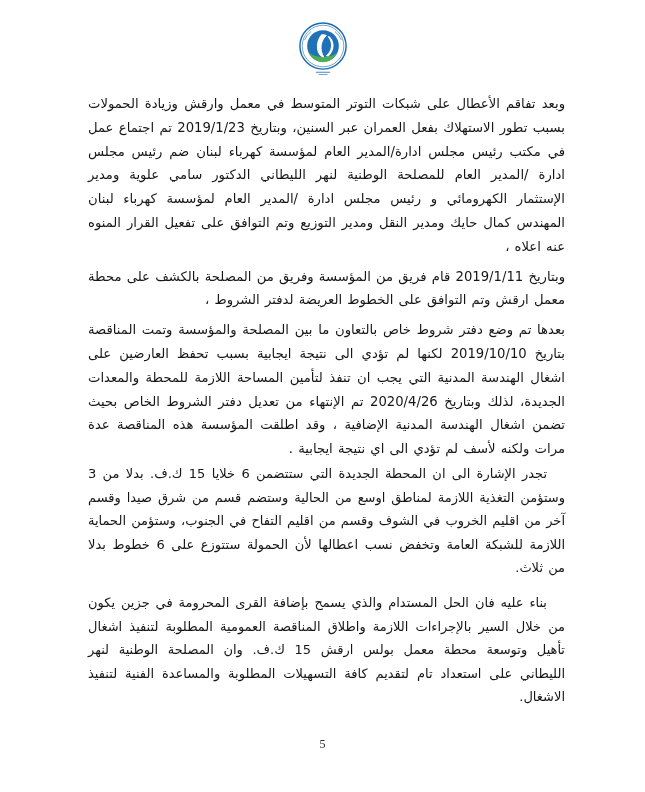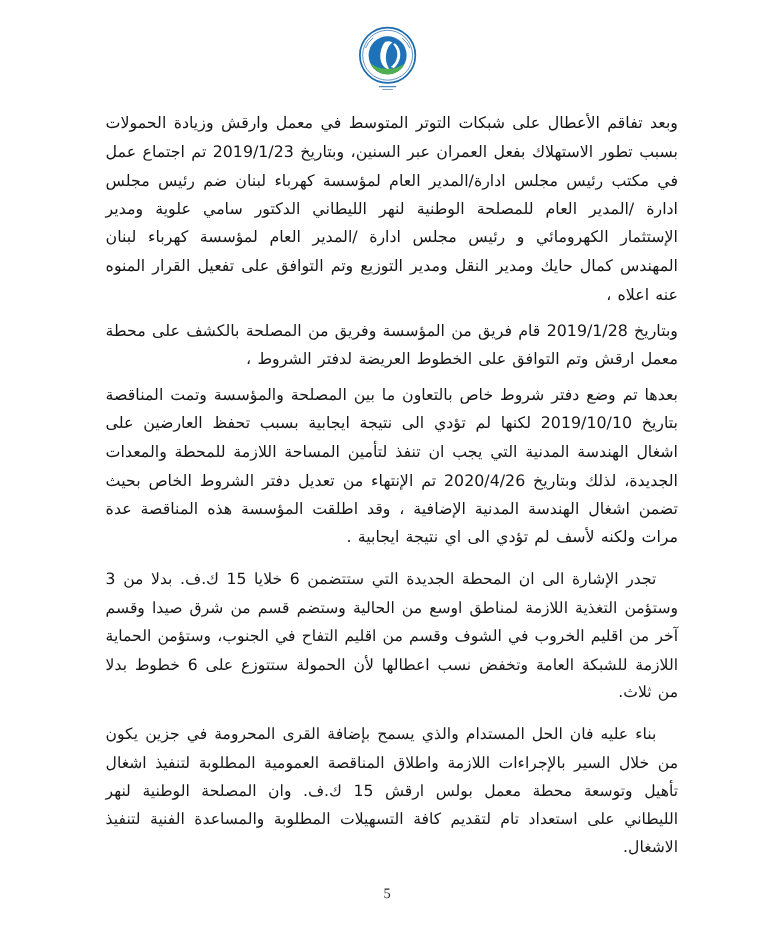--- a/index.html
+++ b/index.html
@@ -77,21 +77,21 @@
     line-height: 23.6px;
     margin-bottom: 11px;
   }
   .para.indent {
     text-indent: 18px;
   }
 
   
   .p1 { margin-bottom: 6px; }
   .p2 { margin-bottom: 6px; }
-  .p3 { margin-bottom: 11px; }
+  .p3 { margin-bottom: 1px; }
   .p4 { margin-bottom: 12px; }
   .p5 { margin-bottom: 12px; }
 
   
   .footer {
     position: absolute;
     top: 733px;
     left: 0;
     width: 645px;
     text-align: center;
@@ -132,21 +132,21 @@
         <g fill="#1b6bb0" opacity="0.8">
           <rect x="39" y="86" width="22" height="1.4" rx="0.7"></rect>
           <rect x="43" y="89.5" width="14" height="1.2" rx="0.6"></rect>
         </g>
       </svg>
     </div>
   </div>
 
   <div class="body-text">
     <p class="para p1">وبعد تفاقم الأعطال على شبكات التوتر المتوسط في معمل وارقش وزيادة الحمولات بسبب تطور الاستهلاك بفعل العمران عبر السنين، وبتاريخ 2019/1/23 تم اجتماع عمل في مكتب رئيس مجلس ادارة/المدير العام لمؤسسة كهرباء لبنان ضم رئيس مجلس ادارة /المدير العام للمصلحة الوطنية لنهر الليطاني الدكتور سامي علوية ومدير الإستثمار الكهرومائي و رئيس مجلس ادارة /المدير العام لمؤسسة كهرباء لبنان المهندس كمال حايك ومدير النقل ومدير التوزيع  وتم التوافق على تفعيل القرار المنوه عنه اعلاه ،</p>
-    <p class="para p2">وبتاريخ 2019/1/28 قام فريق من المؤسسة وفريق من المصلحة بالكشف على محطة معمل ارقش وتم التوافق على الخطوط العريضة لدفتر الشروط ،</p>
+    <p class="para p2">وبتاريخ 2019/1/11 قام فريق من المؤسسة وفريق من المصلحة بالكشف على محطة معمل ارقش وتم التوافق على الخطوط العريضة لدفتر الشروط ،</p>
     <p class="para p3">بعدها تم وضع دفتر شروط خاص بالتعاون ما بين المصلحة والمؤسسة وتمت المناقصة بتاريخ 2019/10/10 لكنها لم تؤدي الى نتيجة ايجابية بسبب تحفظ العارضين على اشغال الهندسة المدنية التي يجب ان تنفذ لتأمين المساحة اللازمة للمحطة والمعدات الجديدة، لذلك وبتاريخ 2020/4/26 تم الإنتهاء من تعديل دفتر الشروط الخاص بحيث تضمن اشغال الهندسة المدنية الإضافية ،  وقد اطلقت المؤسسة هذه المناقصة عدة مرات ولكنه لأسف لم تؤدي الى اي نتيجة ايجابية .</p>
     <p class="para bold p4 indent">تجدر الإشارة الى ان المحطة الجديدة التي ستتضمن 6 خلايا 15 ك.ف. بدلا من  3  وستؤمن التغذية اللازمة لمناطق اوسع من الحالية وستضم قسم من شرق صيدا وقسم آخر من اقليم الخروب في الشوف وقسم من اقليم التفاح في الجنوب، وستؤمن الحماية اللازمة للشبكة العامة وتخفض نسب اعطالها لأن الحمولة ستتوزع على 6 خطوط بدلا من ثلاث.</p>
     <p class="para bold p5 indent">بناء عليه فان الحل المستدام والذي يسمح بإضافة القرى المحرومة في جزين يكون من خلال السير بالإجراءات اللازمة واطلاق المناقصة العمومية المطلوبة لتنفيذ اشغال تأهيل وتوسعة محطة معمل بولس ارقش  15 ك.ف. وان المصلحة الوطنية لنهر الليطاني على استعداد تام لتقديم كافة التسهيلات المطلوبة والمساعدة الفنية لتنفيذ الاشغال.</p>
   </div>
 
   <div class="footer">
     <span class="page-number">5</span>
   </div>
 
 </div>

